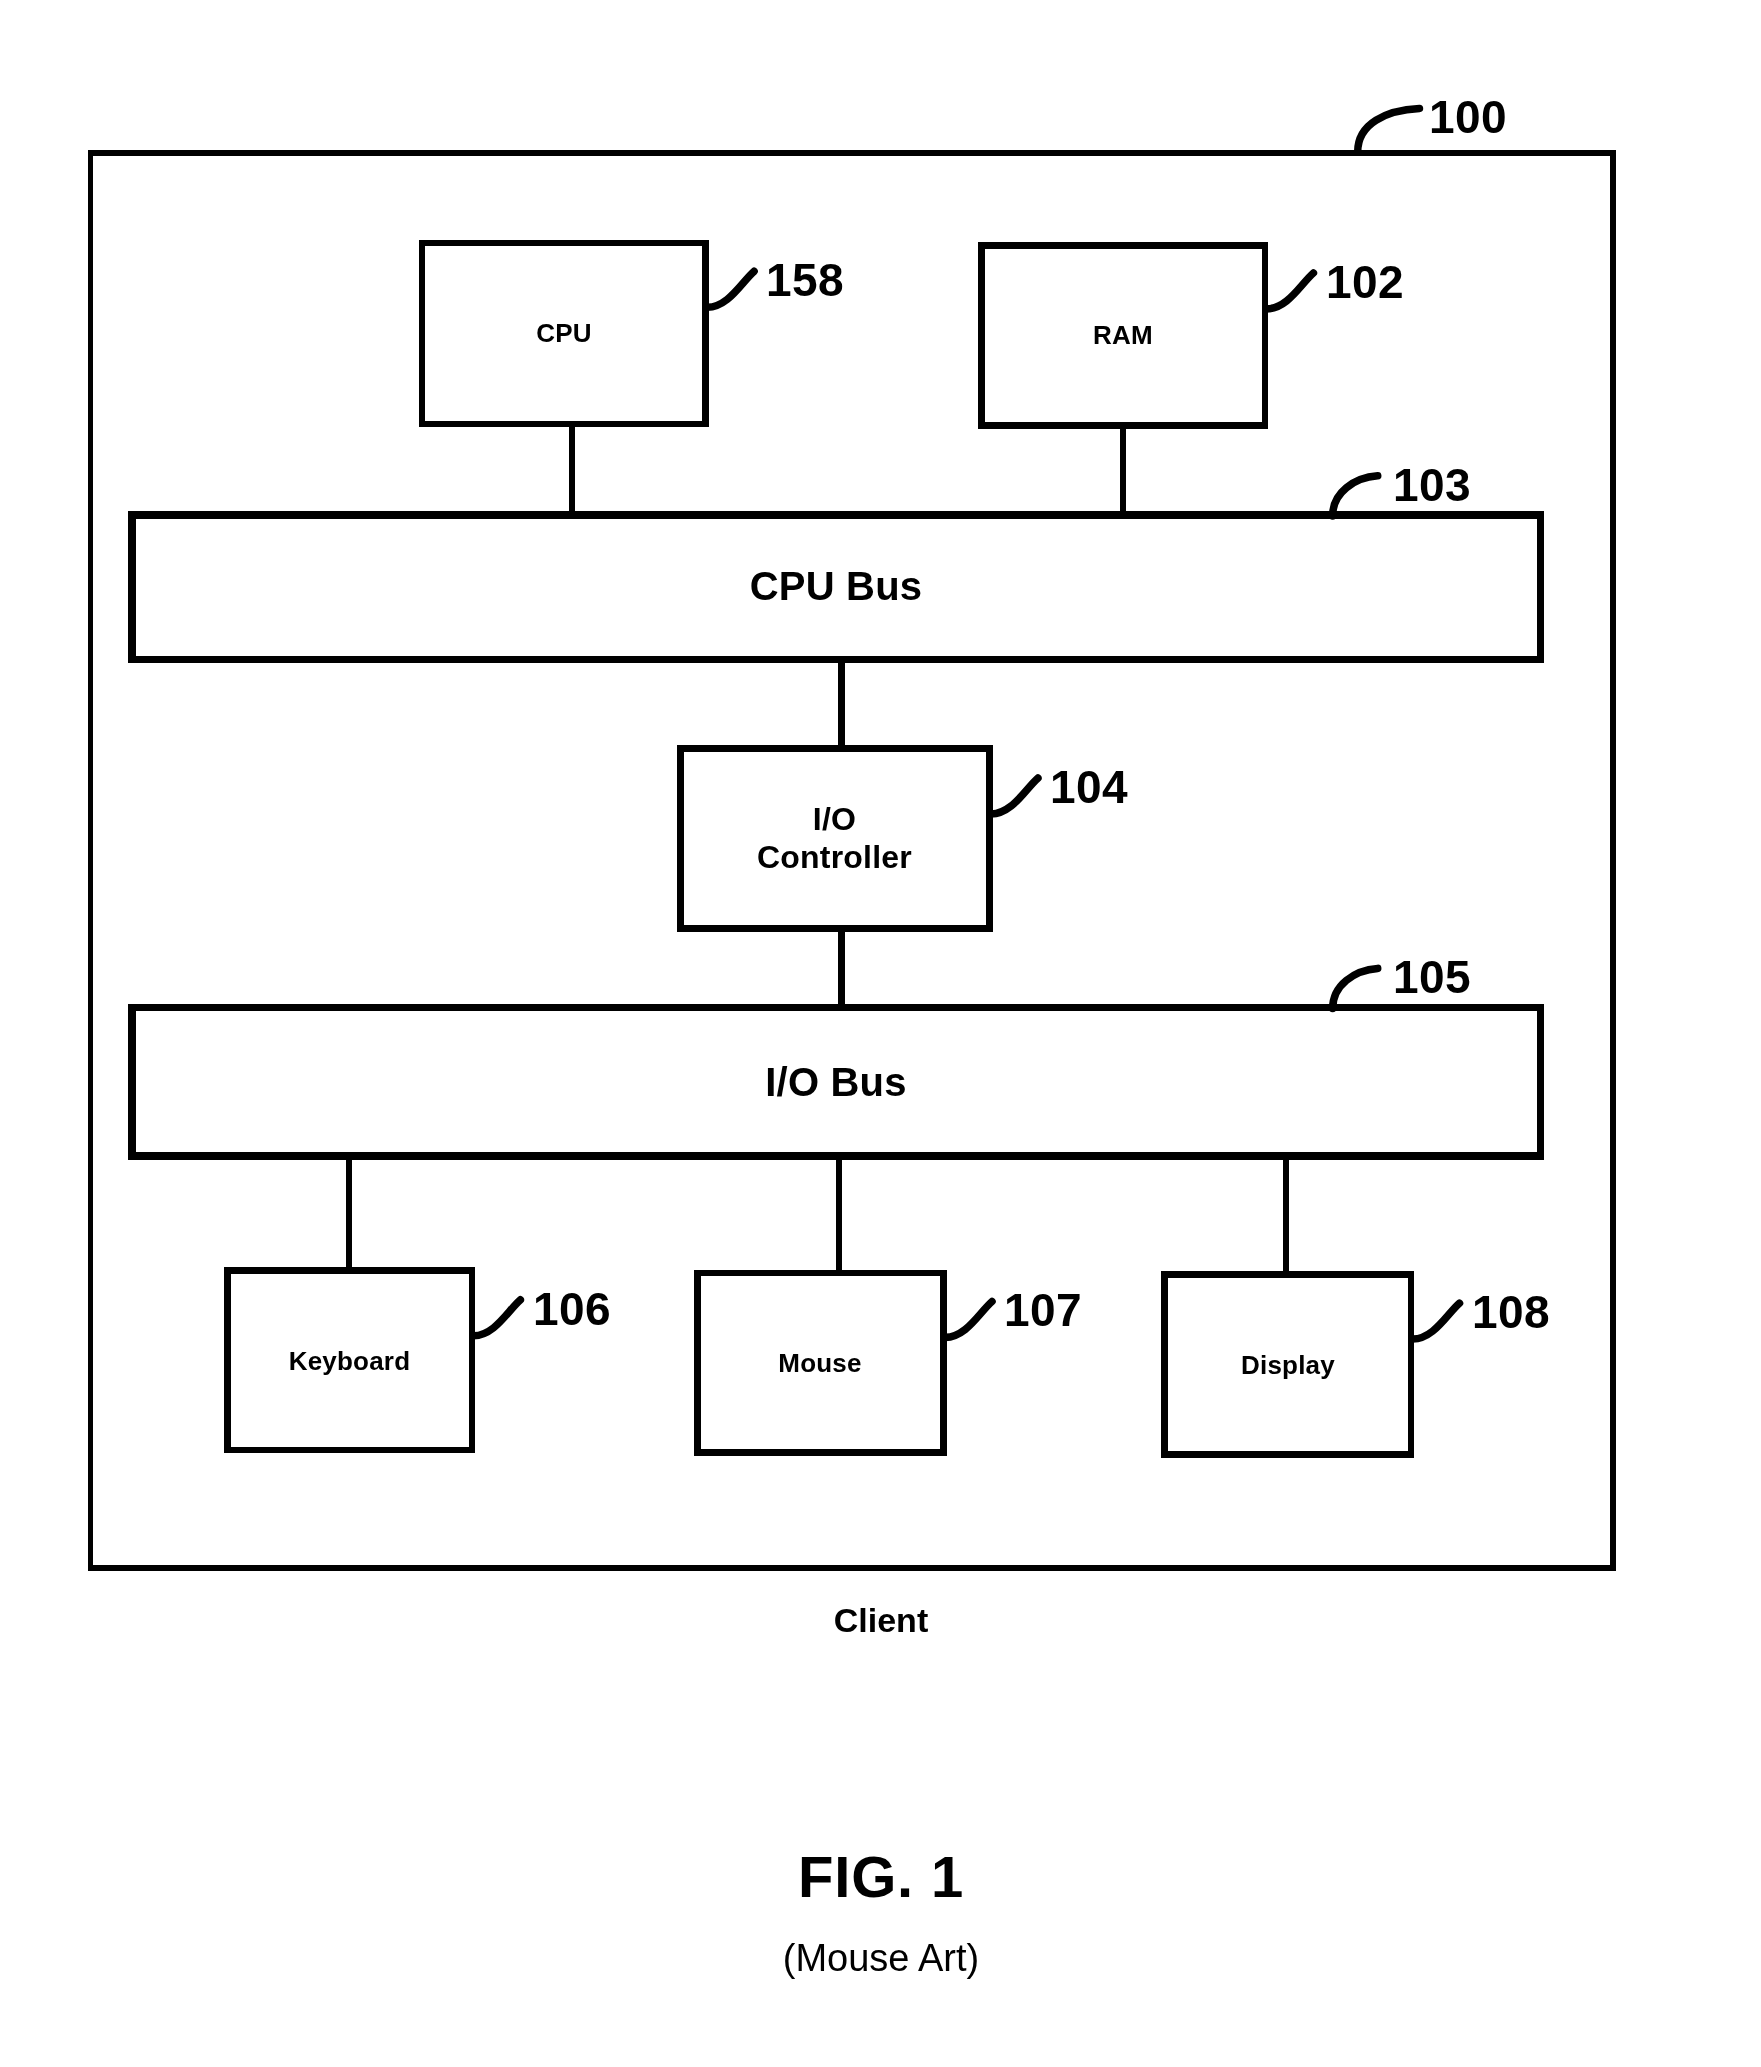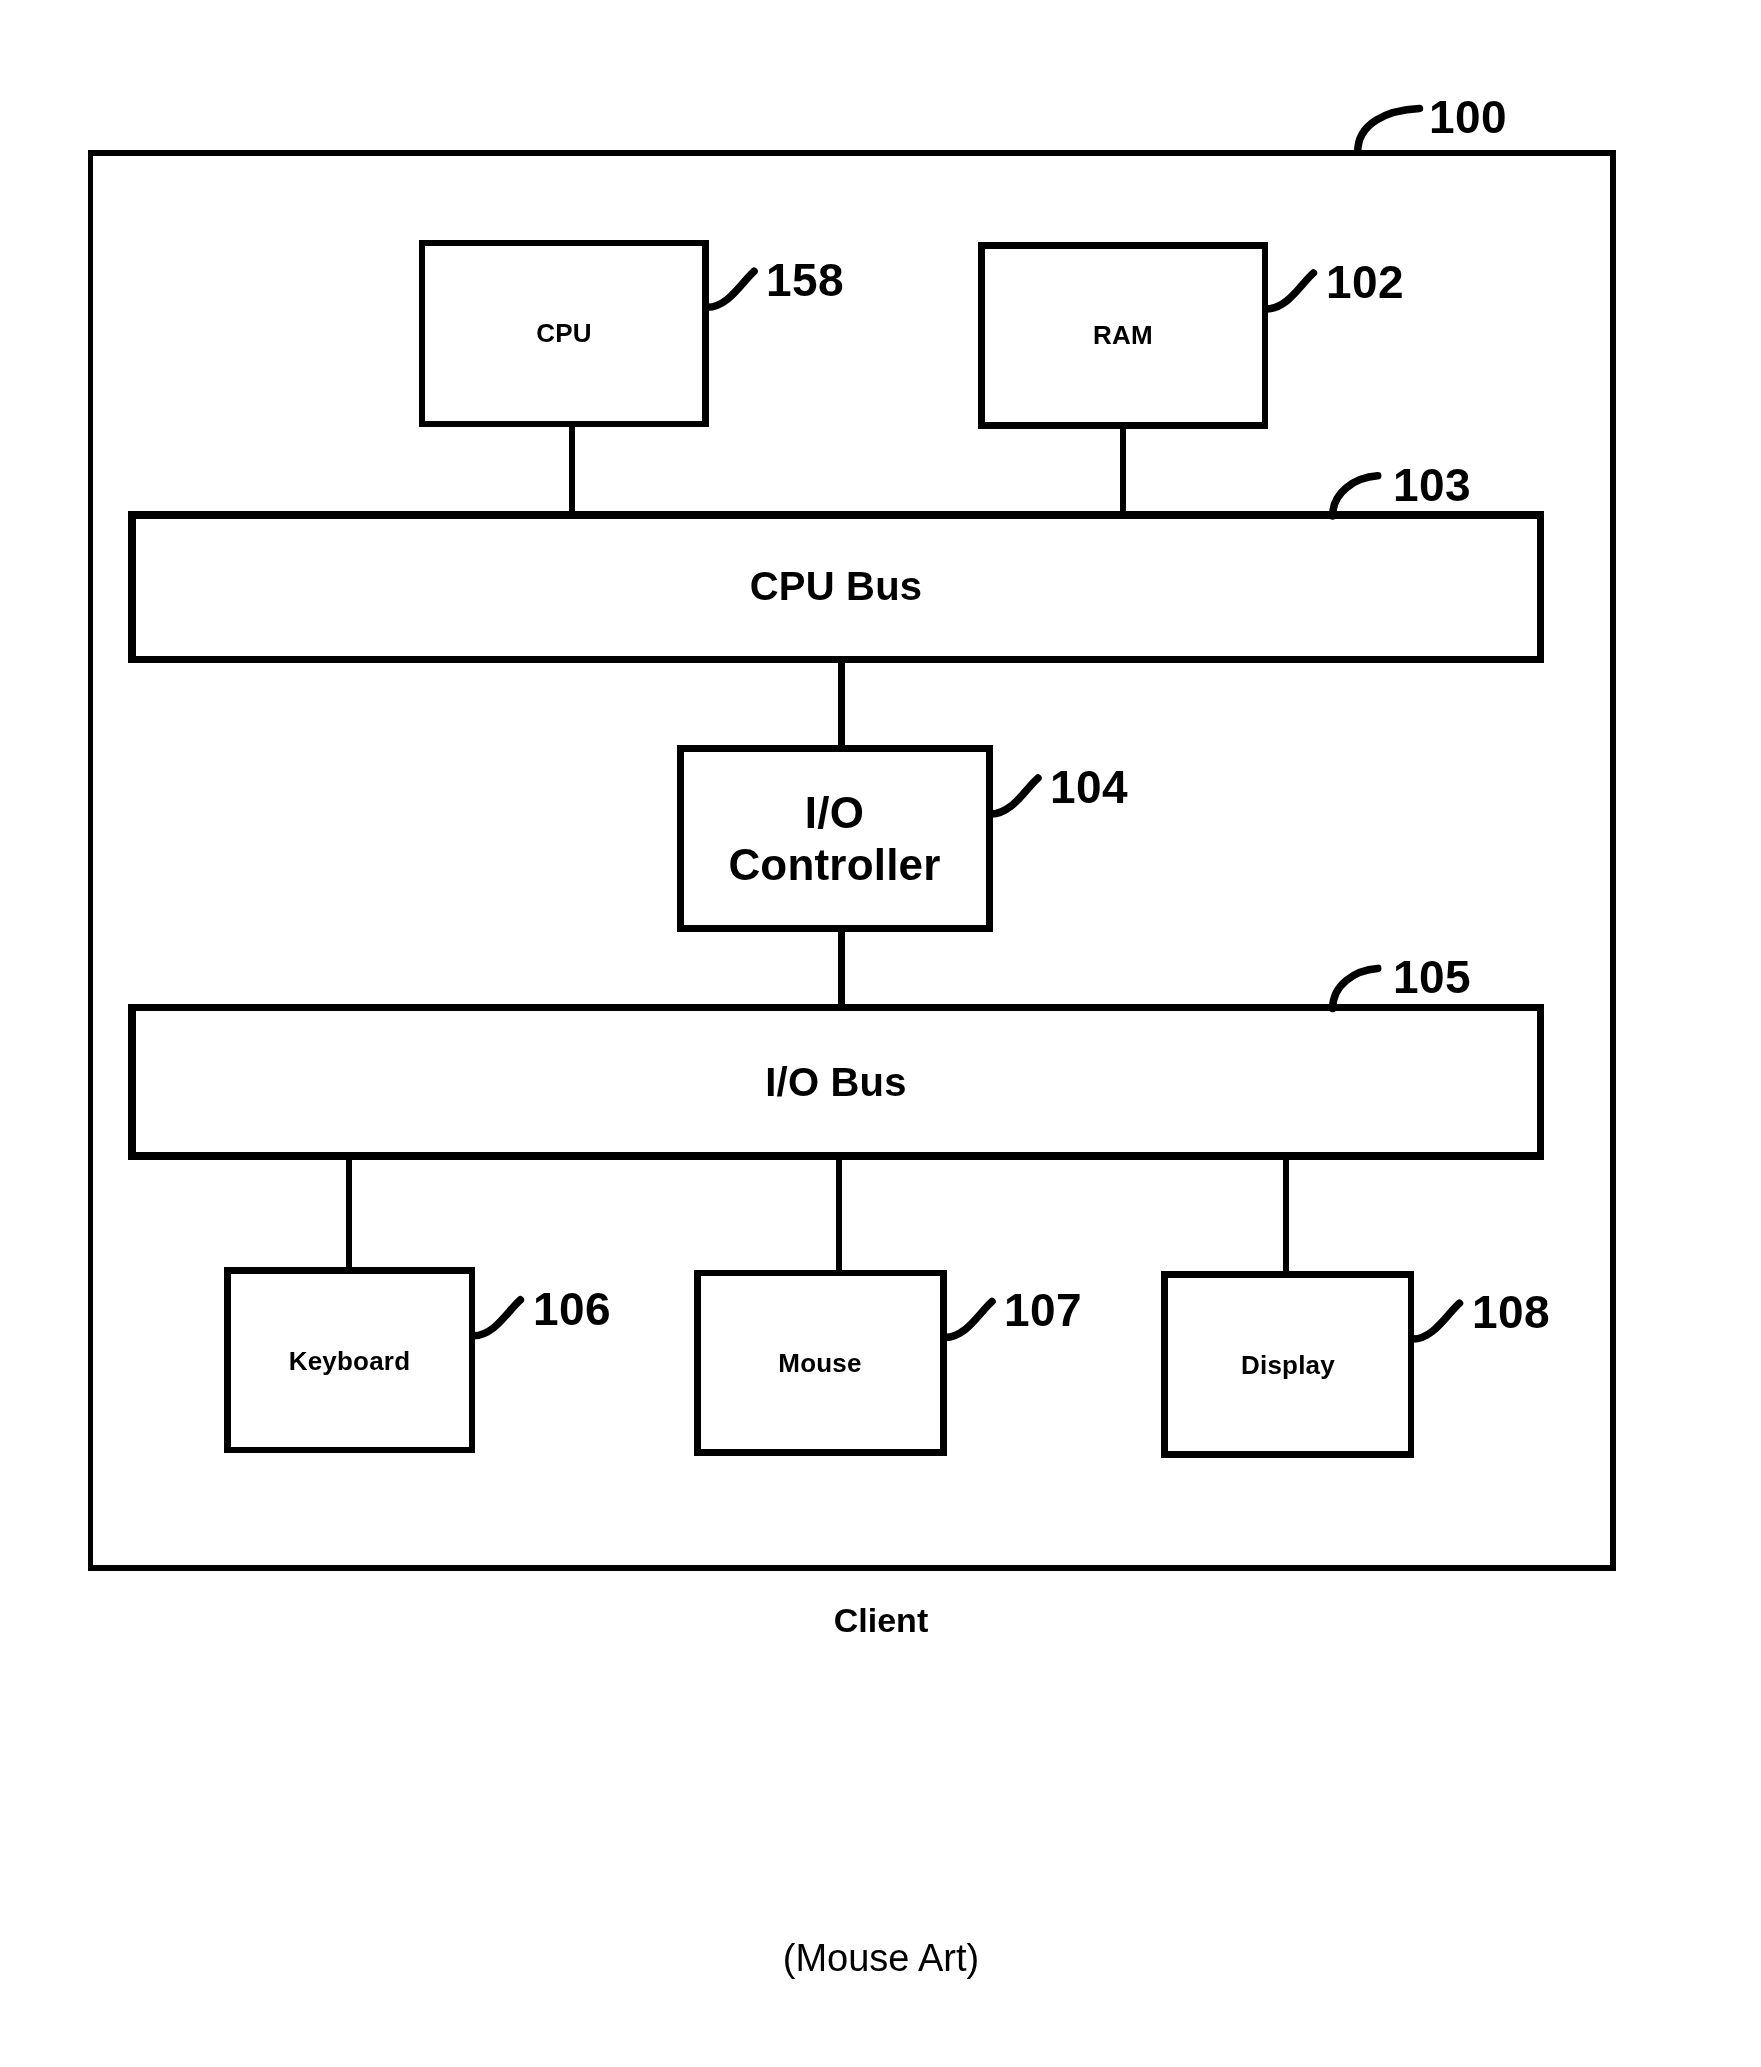--- a/index.html
+++ b/index.html
@@ -56,21 +56,21 @@
     text-align: center;
     font-weight: bold;
     line-height: 1.18;
     letter-spacing: 0.2px;
     white-space: pre-line;
     user-select: none;
   }
 
   .box-label   { font-size: 26px; }
   .bus-label   { font-size: 40px; }
-  .ctrl-label  { font-size: 44px; }
+  .ctrl-label  { font-size: 32px; }
 
   .ref-num {
     position: absolute;
     font-size: 46px;
     font-weight: bold;
     letter-spacing: 0.4px;
     user-select: none;
   }
 
   .caption-main {
@@ -177,17 +177,18 @@
   <div class="ref-num" style="left:1393px; top:950px;">105</div>
 
   <div class="ref-num" style="left:533px; top:1282px;">106</div>
 
   <div class="ref-num" style="left:1004px; top:1283px;">107</div>
 
   <div class="ref-num" style="left:1472px; top:1285px;">108</div>
 
   <div class="outer-caption" style="top:1601px;">Client</div>
 
+  <div class="caption-main" style="top:1843px;">FIG. 1</div>
 
   <div class="caption-sub" style="top:1937px;">(Mouse Art)</div>
 
 </div>
 
 
 </body></html>

